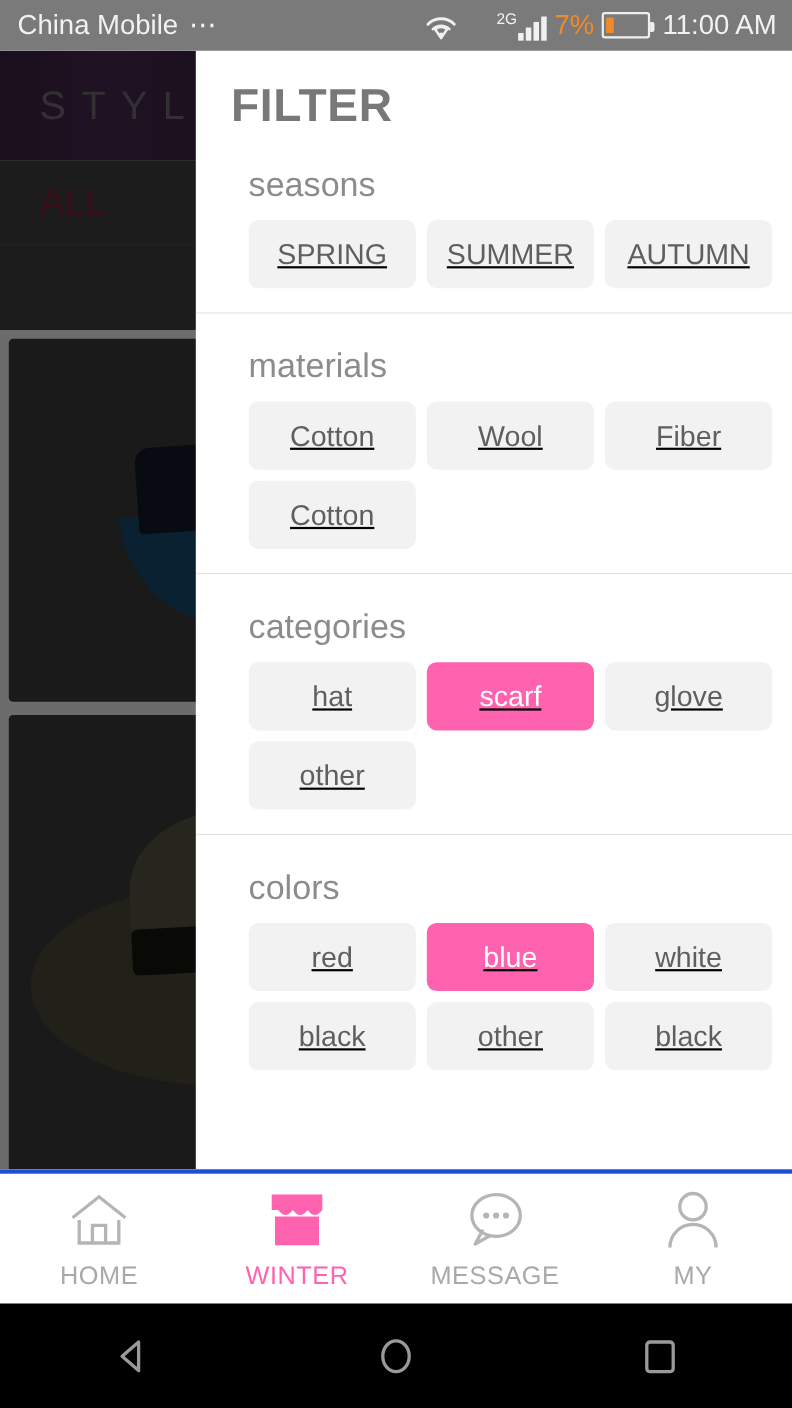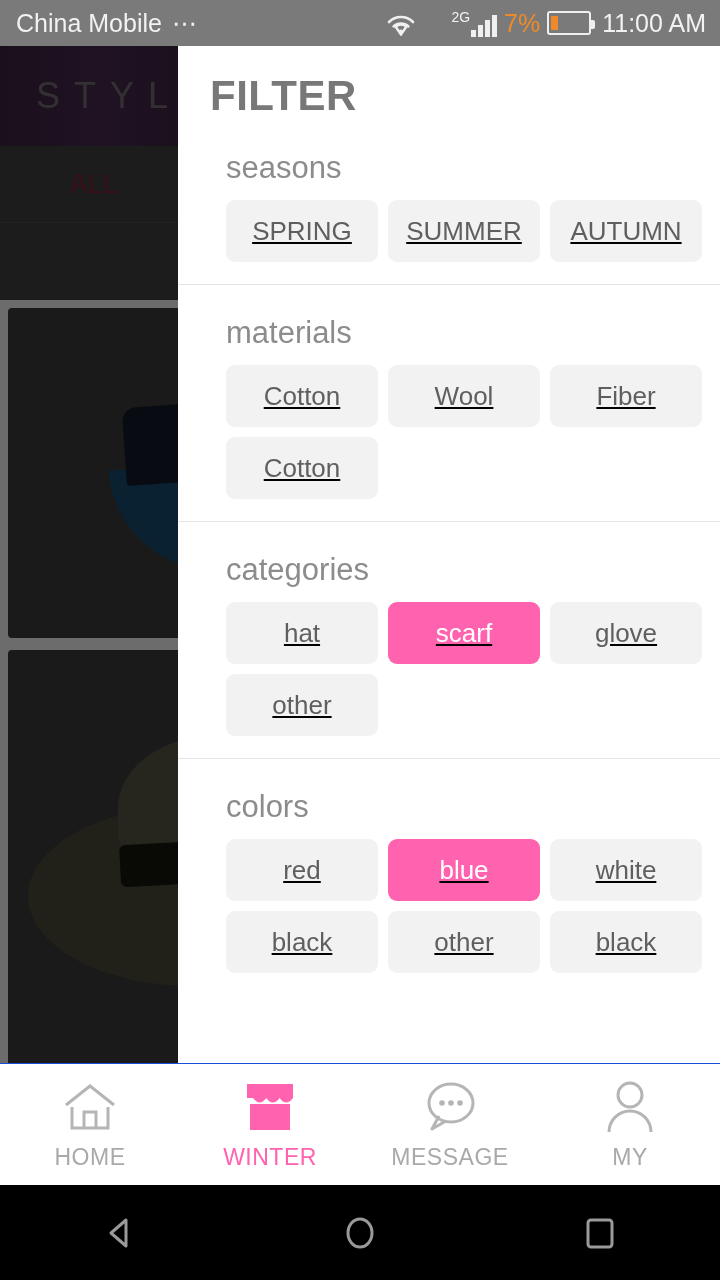--- a/index.html
+++ b/index.html
@@ -38,21 +38,21 @@
 
   
   .bg-app{ position:absolute; top:46px; left:0; width:720px; height:1017px; overflow:hidden; background:#efefef; }
   .bg-header{
     position:absolute; top:0; left:0; width:720px; height:100px;
     background:linear-gradient(90deg,#3a2340 0%,#47294e 14%,#3b2442 28%,#4a2b51 45%,#3d2544 62%,#472a4d 80%,#3b2342 100%);
     display:flex; align-items:center;
   }
   .bg-brand{ color:#6f6b70; font-size:36px; letter-spacing:14px; padding-left:36px; font-weight:400; }
   .bg-tabs{ position:absolute; top:100px; left:0; width:720px; height:76px; background:#3f3f3f; display:flex; align-items:center; }
-  .bg-tab-all{ color:#7e2038; font-size:27px; padding-left:70px; }
+  .bg-tab-all{ color:#7e2038; font-size:34px; padding-left:36px; }
   .bg-sortrow{ position:absolute; top:176px; left:0; width:720px; height:78px; background:#3f3f3f; border-top:1px solid #4a4a4a; display:flex; align-items:center; justify-content:center; }
   .bg-sort{ color:#4b4b4b; font-size:27px; margin-left:130px; }
   .bg-card{ position:absolute; left:8px; width:704px; background:#3b3b3b; border-radius:4px; overflow:hidden; }
   .bg-card.c1{ top:262px; height:330px; }
   .bg-card.c2{ top:604px; height:420px; }
   .visor{ position:absolute; left:104px; top:92px; width:260px; height:170px; }
   .visor-band{ position:absolute; left:12px; top:0; width:230px; height:78px; background:#141a28; border-radius:14px 14px 4px 4px; transform:rotate(-4deg); }
   .visor-tag{ position:absolute; left:170px; top:30px; width:70px; height:44px; background:#2e2a18; transform:rotate(-4deg); }
   .visor-brim{ position:absolute; left:0; top:62px; width:250px; height:106px; background:#14496e; border-radius:0 0 130px 130px; transform:rotate(-4deg); }
   .strawhat{ position:absolute; left:20px; top:86px; width:330px; height:260px; }
@@ -75,21 +75,21 @@
     background:#f2f2f2; color:#5f5f5f; font-size:26px;
     display:flex; align-items:center; justify-content:center;
     cursor:pointer; user-select:none;
   }
   .chip.sel{ color:#fff; }
   .divider{ height:1px; background:#e3e3e3; margin:22px 32px 0 0; }
 
   
   .tabbar{
     position:absolute; top:1063px; left:0; width:720px; height:122px;
-    background:#fff; border-top:1px solid #1d4ed8;
+    background:#fff; border-top:4px solid #1d4ed8;
     display:flex; align-items:center; z-index:60;
   }
   .tab{ flex:1; display:flex; flex-direction:column; align-items:center; justify-content:center; gap:8px; cursor:pointer; }
   .tab-ico{ height:58px; display:flex; align-items:center; justify-content:center; }
   .tab-lbl{ font-size:23px; color:#a9a9a9; letter-spacing:.5px; }
   .tab.active .tab-lbl{ color:#ff62ae; }
 
   
   .androidnav{
     position:absolute; top:1185px; left:0; width:720px; height:95px;

